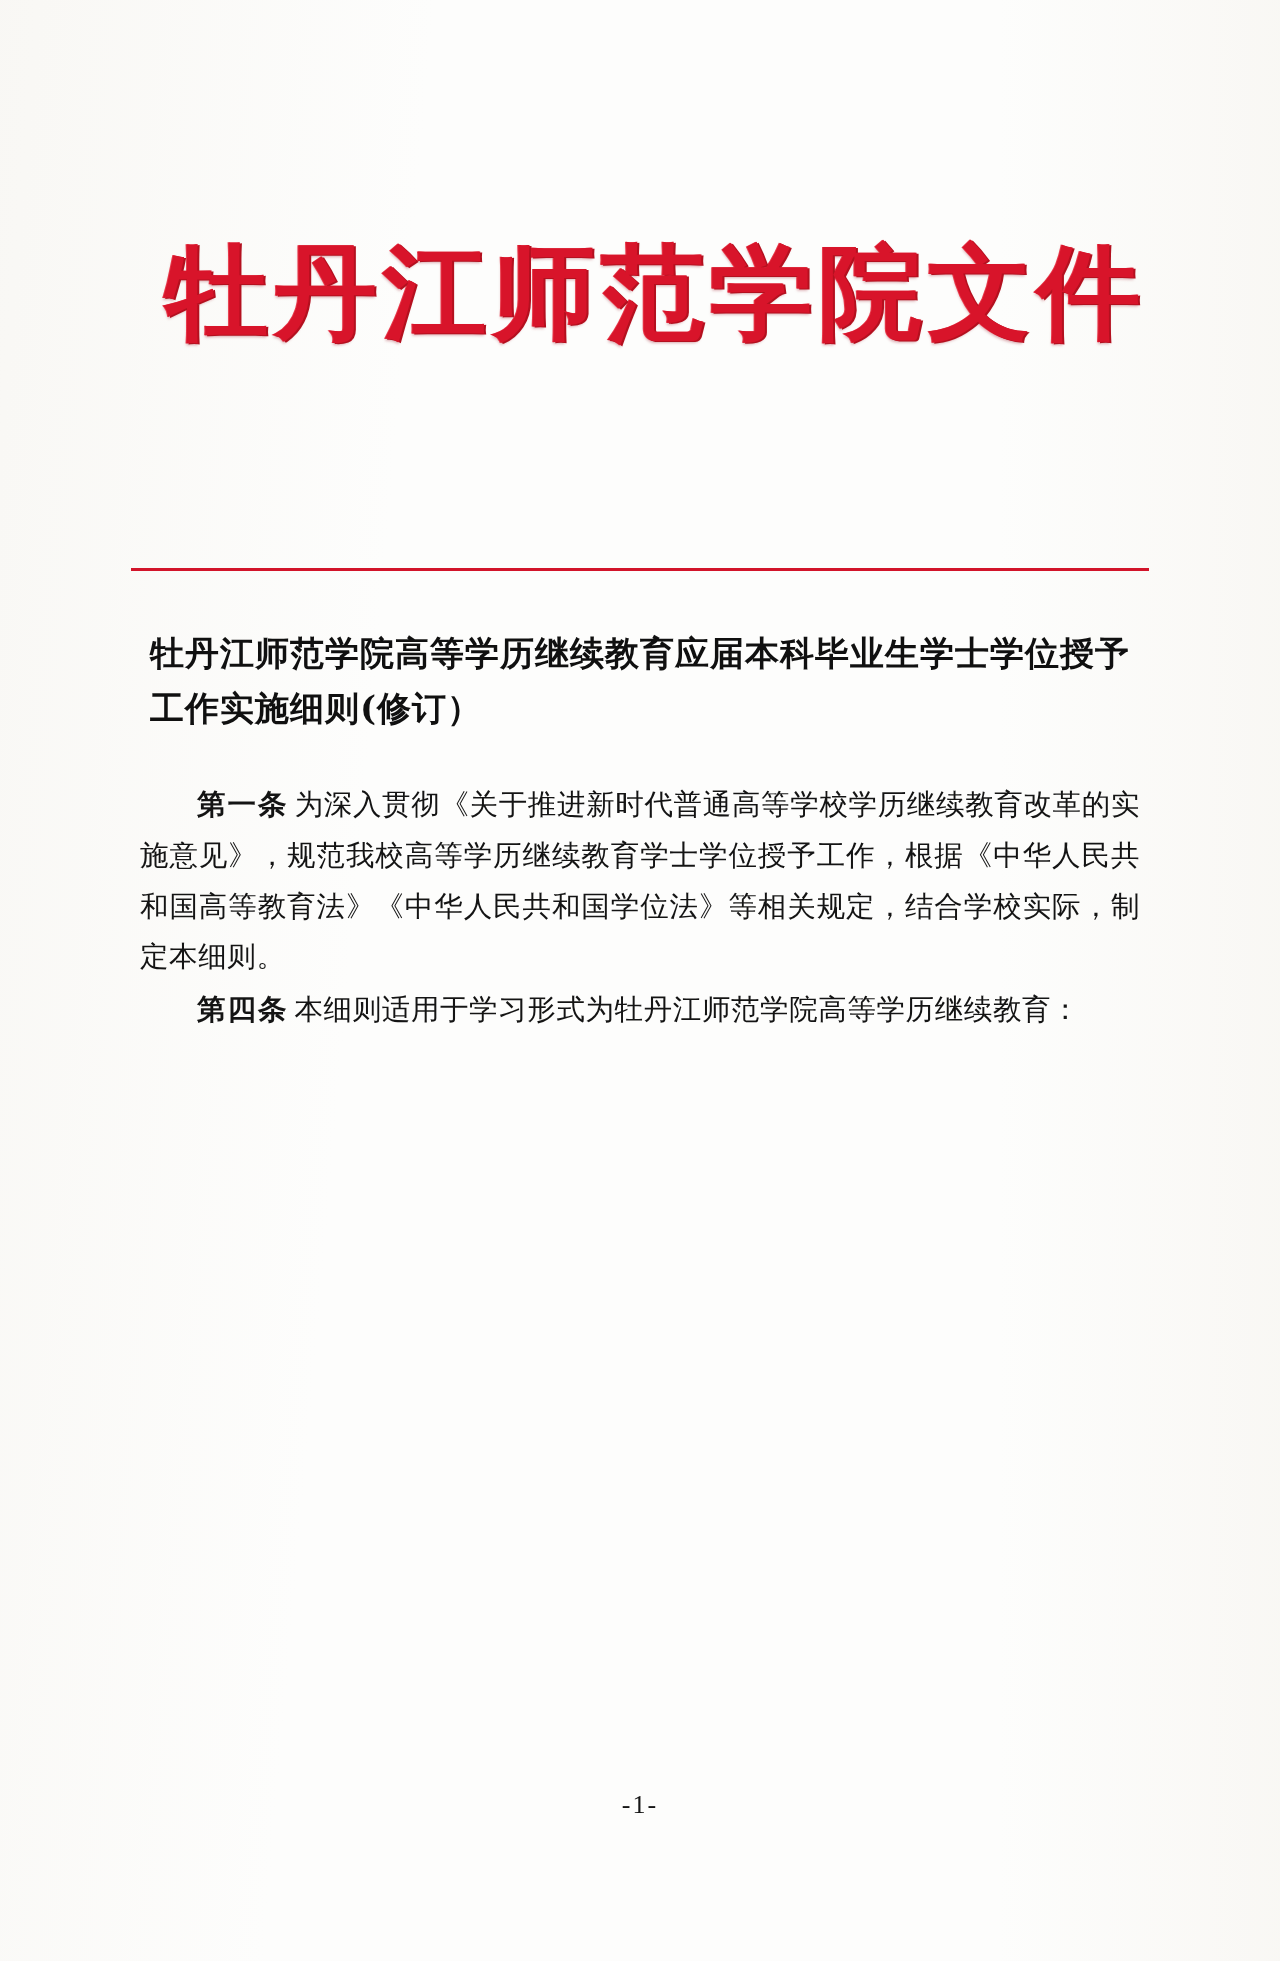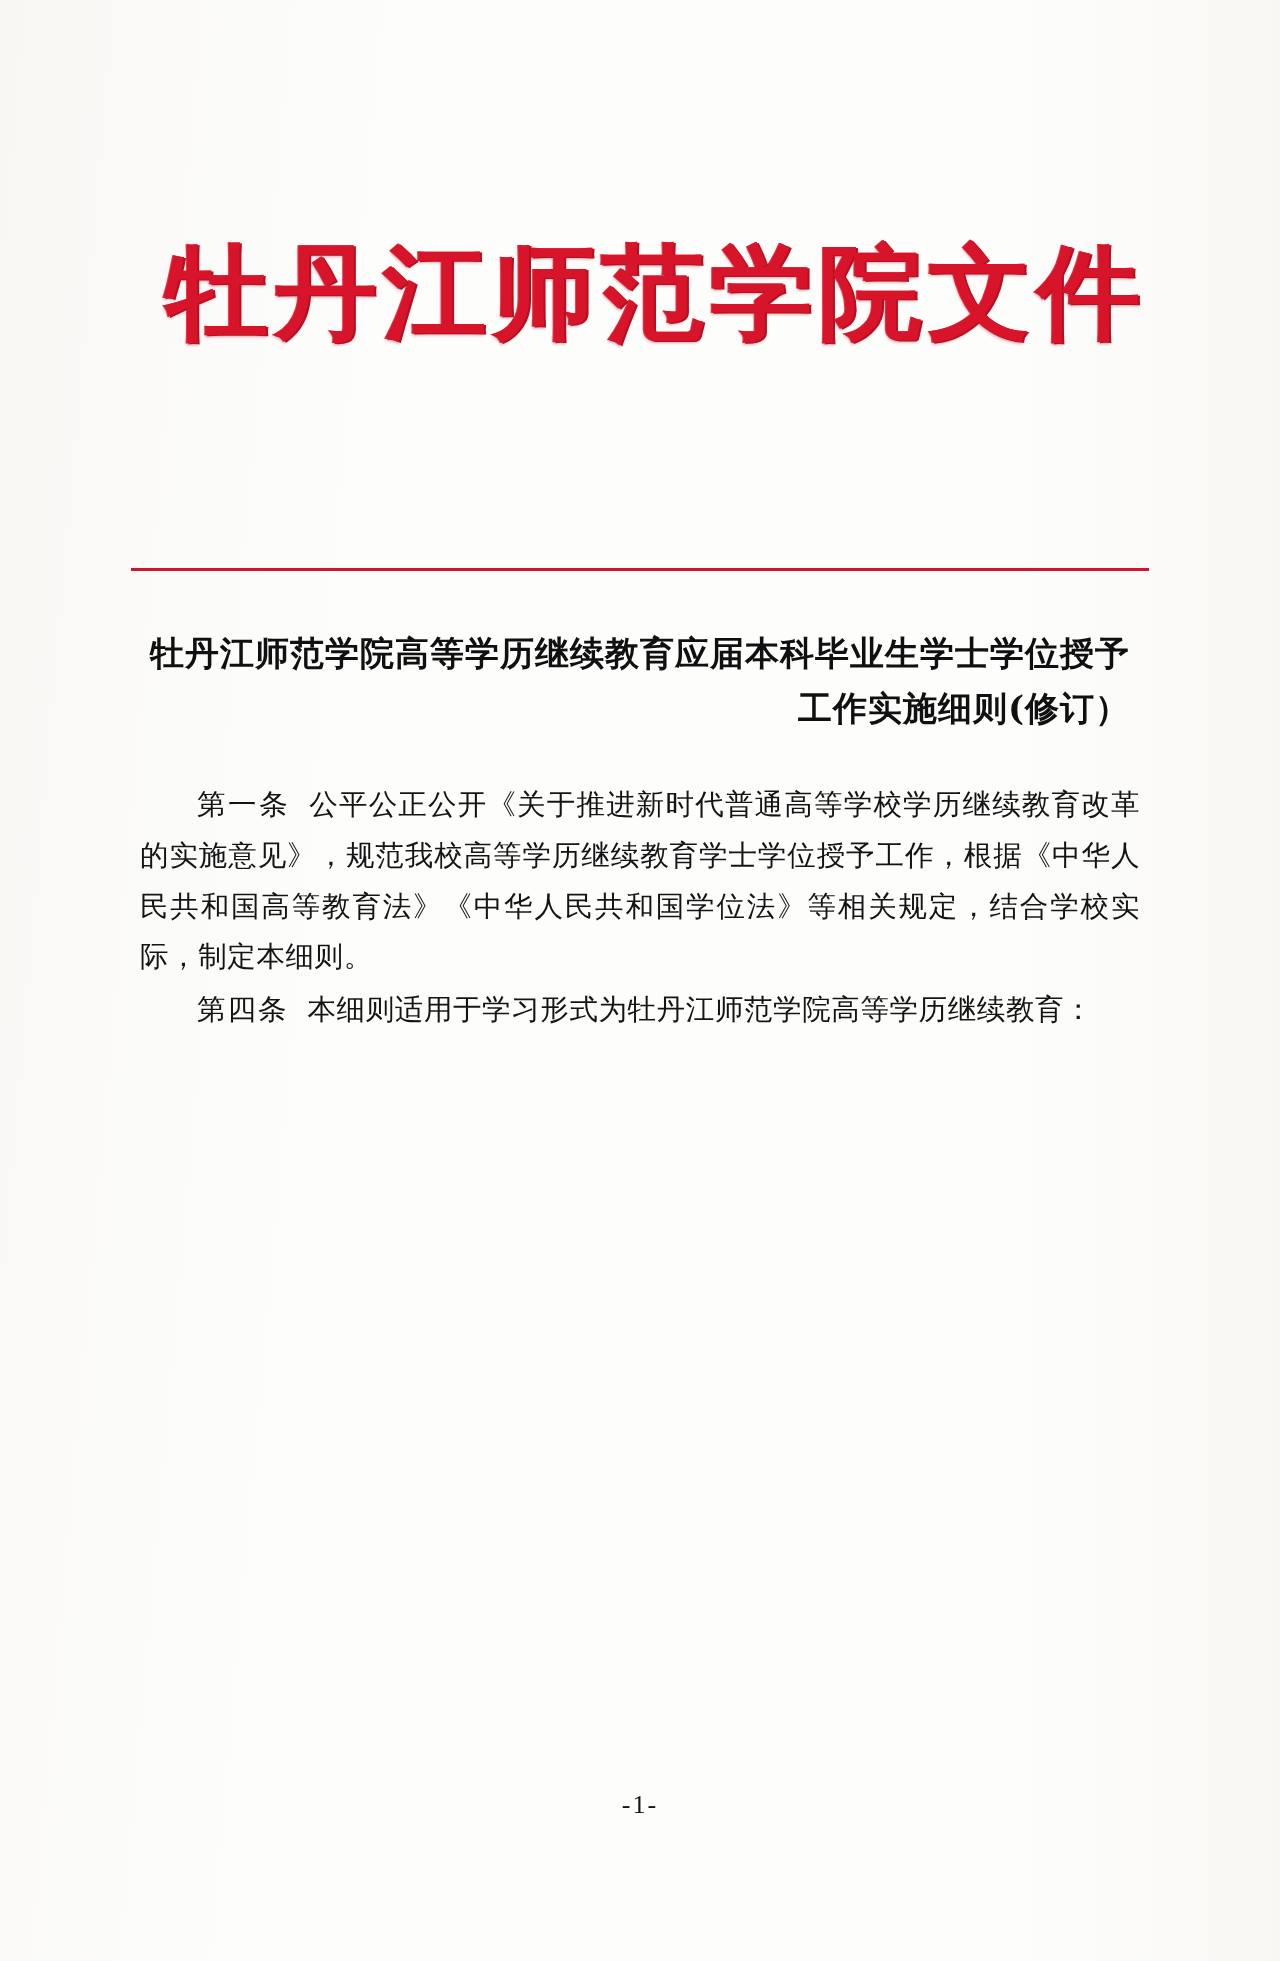--- a/index.html
+++ b/index.html
@@ -81,21 +81,21 @@
   }
 
   .doc-body {
     position: absolute;
     top: 626px;
     left: 140px;
     width: 1000px;
   }
 
   .doc-subject {
-    text-align: right;
+    text-align: left;
     font-family: "DejaVu Serif", "Liberation Serif", serif;
     font-weight: 700;
     font-size: 34px;
     line-height: 1.62;
     letter-spacing: 1px;
     color: #101010;
     margin: 0 10px 44px 10px;
   }
 
   .para {
@@ -103,23 +103,23 @@
     line-height: 1.78;
     letter-spacing: 0.6px;
     text-align: justify;
     text-justify: inter-character;
     margin: 0 0 2px 0;
     text-indent: 2em;
     color: #141414;
   }
 
   .para .art {
-    font-weight: 400;
+    font-weight: 700;
     letter-spacing: 2px;
-    margin-right: 19px;
+    margin-right: 6px;
   }
 
   .page-number {
     position: absolute;
     top: 1790px;
     left: 0;
     width: 1280px;
     text-align: center;
     font-size: 26px;
     letter-spacing: 2px;
@@ -136,21 +136,21 @@
     <div class="doc-title-red">牡丹江师范学院文件</div>
   </div>
 
 
   <div class="red-rule"></div>
 
   <div class="doc-body">
     <h1 class="doc-subject">牡丹江师范学院高等学历继续教育应届本科毕业生学士学位授予工作实施细则(修订）</h1>
 
     <p class="para">
-      <span class="art">第一条</span><span>公平公正公开《关于推进新时代普通高等学校学历继续教育改革的实施意见》，规范我校高等学历继续教育学士学位授予工作，根据《中华人民共和国高等教育法》《中华人民共和国学位法》等相关规定，结合学校实际，制定本细则。</span>
+      <span class="art">第一条</span><span>为深入贯彻《关于推进新时代普通高等学校学历继续教育改革的实施意见》，规范我校高等学历继续教育学士学位授予工作，根据《中华人民共和国高等教育法》《中华人民共和国学位法》等相关规定，结合学校实际，制定本细则。</span>
     </p>
 
 
 
     <p class="para">
       <span class="art">第四条</span><span>本细则适用于学习形式为牡丹江师范学院高等学历继续教育：</span>
     </p>
 
   </div>
 

